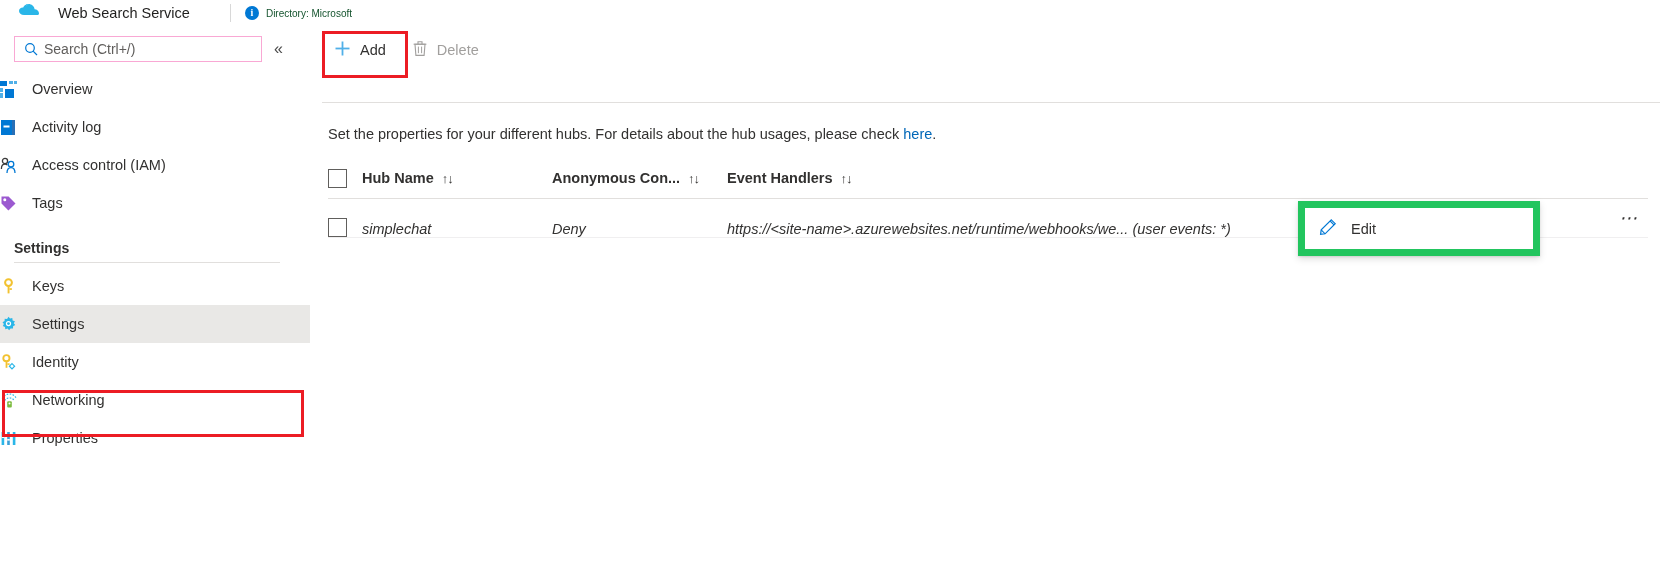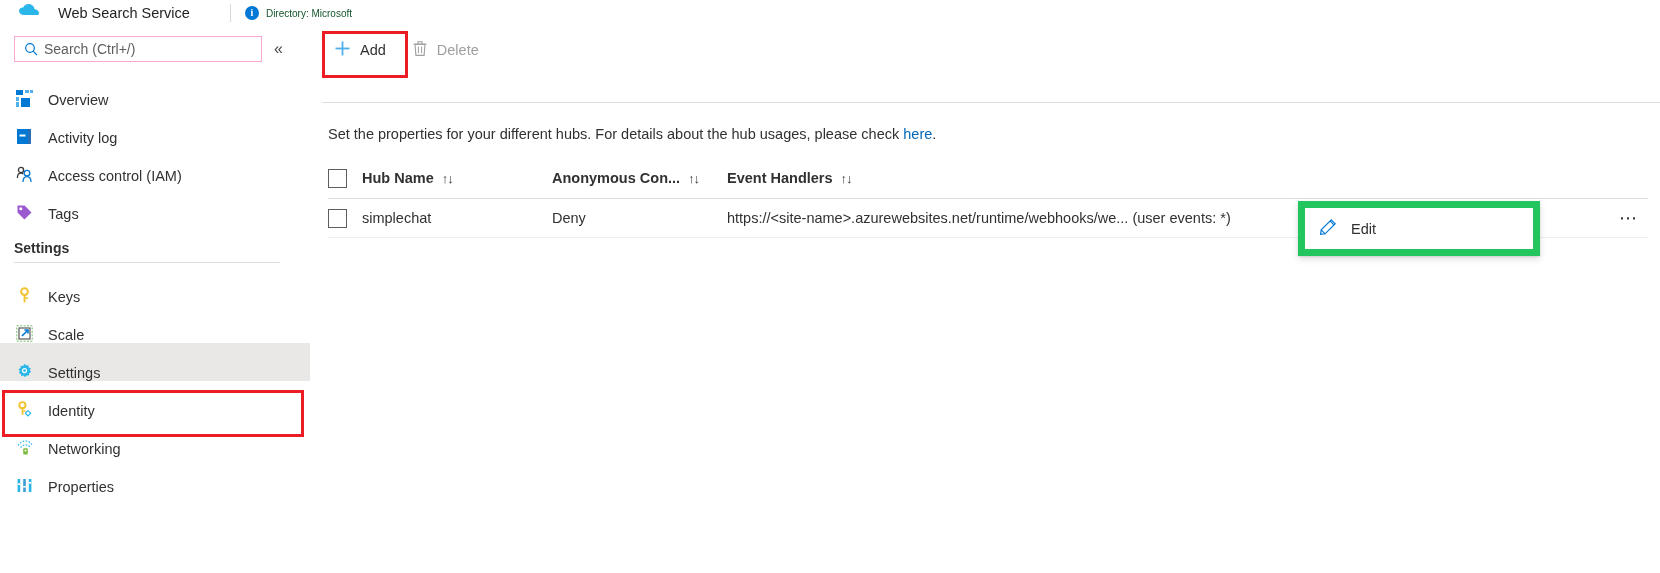--- a/index.html
+++ b/index.html
@@ -113,23 +113,22 @@
     cursor: pointer;
     line-height: 1;
     user-select: none;
   }
 
   .nav-list {
     margin-top: 8px;
   }
   .nav-item {
     display: flex;
-    align-items: flex-end;
+    align-items: center;
     height: 38px;
-    padding-left: 16px;
     cursor: pointer;
     position: relative;
   }
   .nav-item.selected { background: #e9e8e6; }
   .nav-icon {
     width: 22px;
     min-width: 22px;
     height: 20px;
     display: flex;
     align-items: center;
@@ -217,24 +216,25 @@
     width: 1320px;
   }
   .t-head {
     display: flex;
     align-items: center;
     height: 40px;
     border-bottom: 1px solid #e1dfdd;
   }
   .t-row {
     display: flex;
-    align-items: center;
+    align-items: flex-end;
     height: 38px;
     border-bottom: 1px solid #f0eff0;
     position: relative;
+    font-style: italic;
   }
   .cb-cell {
     width: 34px;
     display: flex;
     align-items: center;
     justify-content: flex-start;
   }
   .checkbox {
     width: 19px; height: 19px;
     border: 1px solid #605e5c;
@@ -402,30 +402,20 @@
       <span class="nav-icon">
         <svg width="17" height="17" viewBox="0 0 17 17">
           <circle cx="8.5" cy="4.6" r="3.4" fill="none" stroke="#f2c230" stroke-width="2"></circle>
           <rect x="7.6" y="7.4" width="1.9" height="8" fill="#f2c230"></rect>
           <rect x="9.5" y="10.2" width="2.4" height="1.7" fill="#f2c230"></rect>
         </svg>
       </span>
       <span class="nav-label">Keys</span>
     </div>
 
-    <div class="nav-item">
-      <span class="nav-icon">
-        <svg width="17" height="17" viewBox="0 0 17 17">
-          <rect x="0.8" y="0.8" width="15.4" height="15.4" fill="none" stroke="#7cbb6b" stroke-width="1" stroke-dasharray="2 1.4"></rect>
-          <rect x="3" y="3" width="11" height="11" fill="none" stroke="#5a5a5a" stroke-width="1.2"></rect>
-          <path d="M6 11 L12 5 M8.4 5 L12 5 L12 8.6" fill="none" stroke="#0078d4" stroke-width="1.6"></path>
-        </svg>
-      </span>
-      <span class="nav-label">Scale</span>
-    </div>
 
     <div class="nav-item selected">
       <span class="nav-icon">
         <svg width="17" height="17" viewBox="0 0 17 17">
           <path d="M8.5 0.8 L10 2.6 L12.3 2.0 L12.6 4.4 L14.9 5.2 L13.8 7.2 L15.2 9.1 L13.1 10.2 L13.0 12.6 L10.6 12.4 L9.1 14.3 L7.6 12.6 L5.3 13.3 L5.0 10.9 L2.8 10.1 L3.9 8.1 L2.5 6.2 L4.6 5.1 L4.7 2.7 L7.1 2.9 Z" fill="#2ab6e8"></path>
           <circle cx="8.5" cy="7.6" r="2.6" fill="#ffffff"></circle>
           <circle cx="8.5" cy="7.6" r="1.4" fill="#2ab6e8"></circle>
         </svg>
       </span>
       <span class="nav-label">Settings</span>

